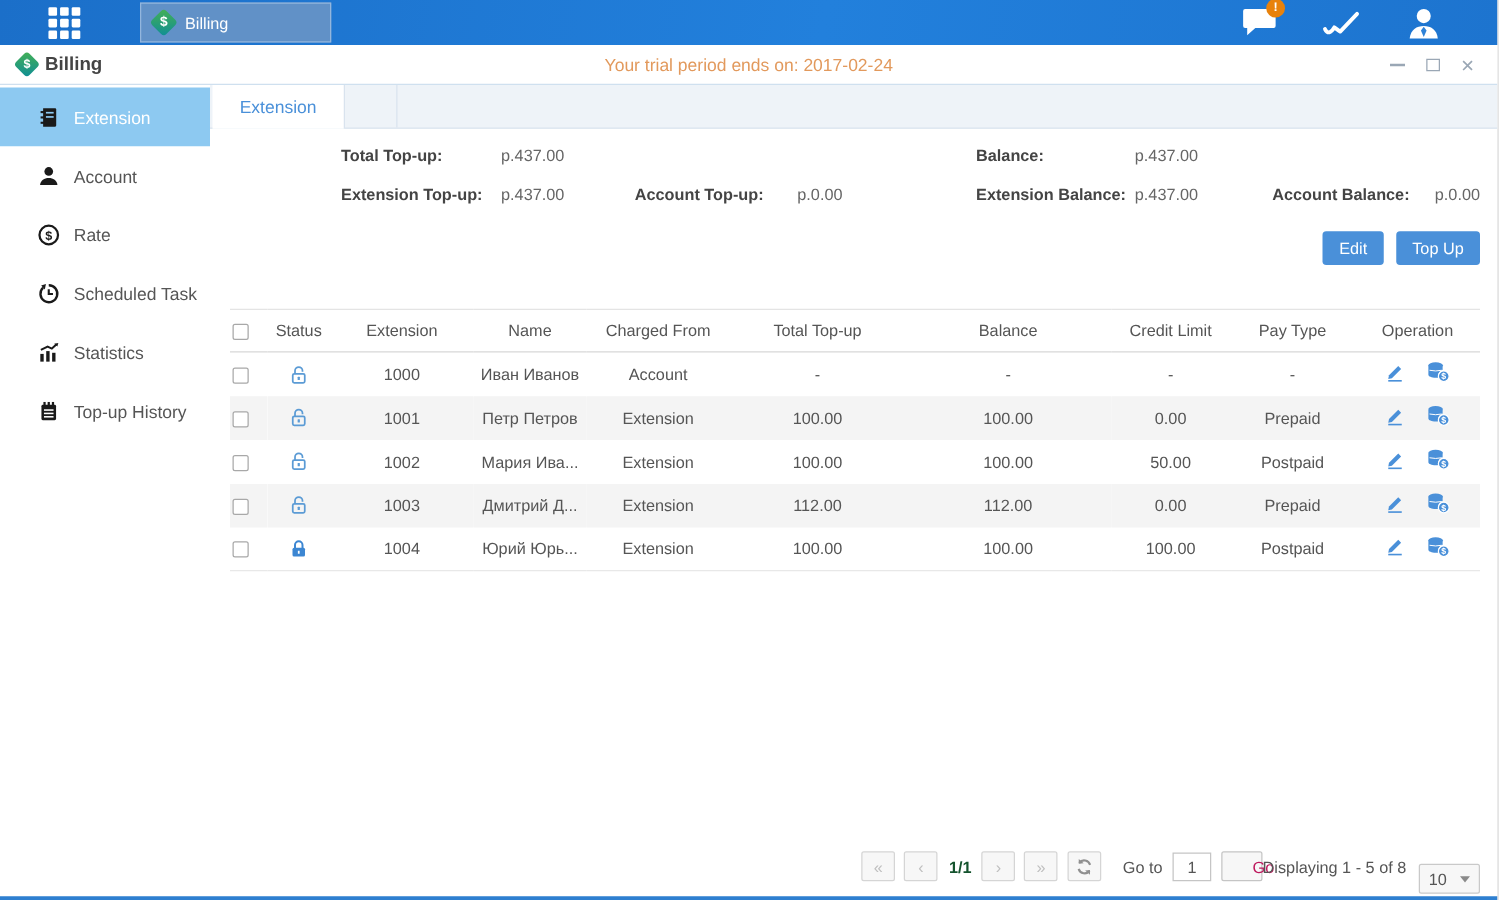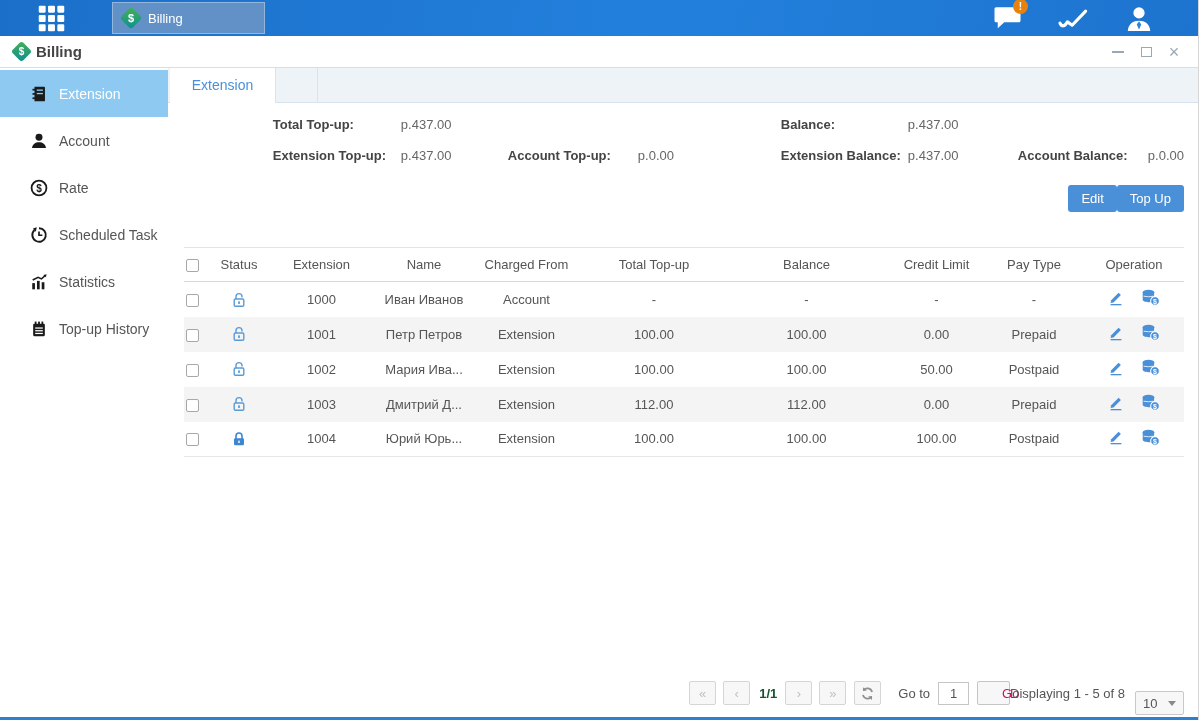--- a/index.html
+++ b/index.html
@@ -51,21 +51,21 @@
 
   .content { flex:1; display:flex; flex-direction:column; padding:0 14px 0 17px; min-height:0;align-items:flex-end; }
 
   
   .summary { margin-top:13px; display:grid; grid-template-columns:128px 107px 130px 143px 127px 110px 130px 1fr;
              row-gap:13px; font-size:13px; line-height:18px; }
   .summary .lbl { font-weight:bold; color:#444; }
   .summary .val { color:#666; }
 
   
-  .actions { margin-top:20px; display:flex; gap:0; }
+  .actions { margin-top:20px; display:flex; gap:10px; }
   .btn { background:#4a90d9; color:#fff; border:none; border-radius:3px; font-size:13px;
          font-family:"Liberation Sans",sans-serif; padding:0 13px; height:27px; cursor:pointer; }
 
   
   .grid-table { margin-top:35px; width:100%; border-collapse:collapse; table-layout:fixed; font-size:13px; color:#555; }
   .grid-table th { font-weight:normal; color:#555; height:34px; border-top:1px solid #e4e4e4; border-bottom:1px solid #d8d8d8;
                    text-align:center; }
   .grid-table td { height:35px; text-align:center; white-space:nowrap; overflow:hidden; }
   .grid-table tr.alt { background:#f4f4f4; }
   .grid-table tbody tr:last-child td { border-bottom:1px solid #e8e8e8; }
@@ -145,20 +145,21 @@
     </div>
   </div>
 
   <div class="titlebar">
     <div class="title-left">
       <span class="diamond small">
           <span class="ds">$</span>
         </span>
       <span class="win-title">Billing</span>
     </div>
+    <div class="trial">Your trial period ends on: 2017-02-24</div>
     <div class="win-controls">
       <span class="wc">
           <i class="min-glyph"></i>
         </span>
       <span class="wc">
           <i class="max-glyph"></i>
         </span>
       <span class="wc close">×</span>
     </div>
   </div>

